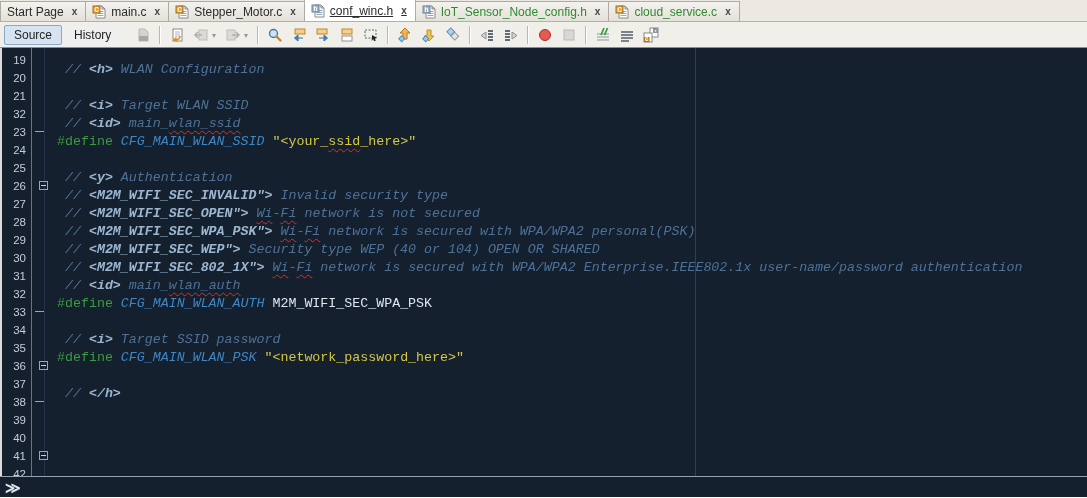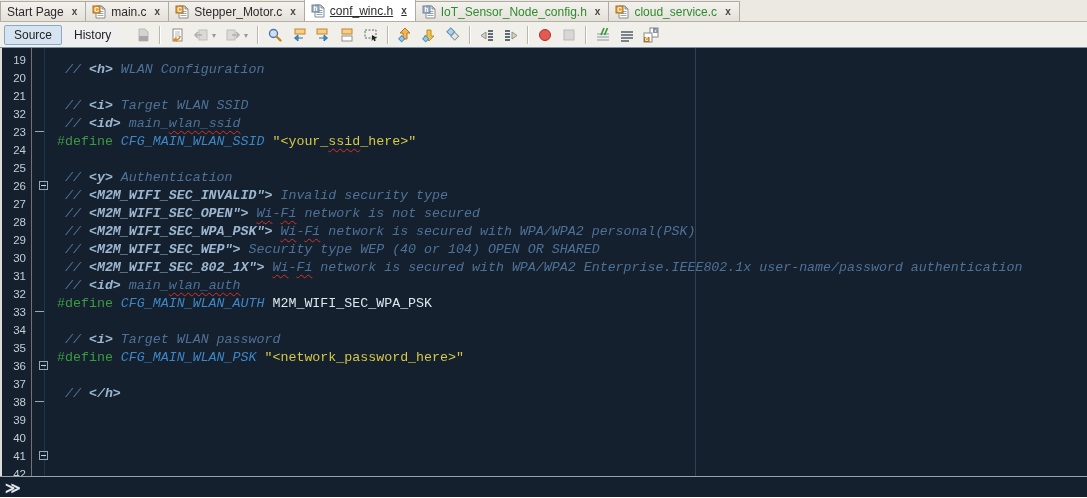--- a/index.html
+++ b/index.html
@@ -382,21 +382,21 @@
         <div class="code-line"></div>
         <div class="code-line"><span class="seg-c"> // </span><span class="seg-t">&lt;y&gt;</span><span class="seg-c"> Authentication</span></div>
         <div class="code-line"><span class="seg-c"> // </span><span class="seg-t">&lt;M2M_WIFI_SEC_INVALID"&gt;</span><span class="seg-c"> Invalid security type</span></div>
         <div class="code-line"><span class="seg-c"> // </span><span class="seg-t">&lt;M2M_WIFI_SEC_OPEN"&gt;</span><span class="seg-c"> </span><span class="seg-c sq">Wi</span><span class="seg-c">-</span><span class="seg-c sq">Fi</span><span class="seg-c"> network is not secured</span></div>
         <div class="code-line"><span class="seg-c"> // </span><span class="seg-t">&lt;M2M_WIFI_SEC_WPA_PSK"&gt;</span><span class="seg-c"> </span><span class="seg-c sq">Wi</span><span class="seg-c">-</span><span class="seg-c sq">Fi</span><span class="seg-c"> network is secured with WPA/WPA2 personal(PSK)</span></div>
         <div class="code-line"><span class="seg-c"> // </span><span class="seg-t">&lt;M2M_WIFI_SEC_WEP"&gt;</span><span class="seg-c"> Security type WEP (40 or 104) OPEN OR SHARED</span></div>
         <div class="code-line"><span class="seg-c"> // </span><span class="seg-t">&lt;M2M_WIFI_SEC_802_1X"&gt;</span><span class="seg-c"> </span><span class="seg-c sq">Wi</span><span class="seg-c">-</span><span class="seg-c sq">Fi</span><span class="seg-c"> network is secured with WPA/WPA2 Enterprise.IEEE802.1x user-name/password authentication</span></div>
         <div class="code-line"><span class="seg-c"> // </span><span class="seg-t">&lt;id&gt;</span><span class="seg-c"> main_</span><span class="seg-c sq">wlan_auth</span></div>
         <div class="code-line"><span class="seg-d">#define</span><span class="seg-p"> </span><span class="seg-m">CFG_MAIN_WLAN_AUTH</span><span class="seg-p"> M2M_WIFI_SEC_WPA_PSK</span></div>
         <div class="code-line"></div>
-        <div class="code-line"><span class="seg-c"> // </span><span class="seg-t">&lt;i&gt;</span><span class="seg-c"> Target WLAN password</span></div>
+        <div class="code-line"><span class="seg-c"> // </span><span class="seg-t">&lt;i&gt;</span><span class="seg-c"> Target SSID password</span></div>
         <div class="code-line"><span class="seg-d">#define</span><span class="seg-p"> </span><span class="seg-m">CFG_MAIN_WLAN_PSK</span><span class="seg-p"> </span><span class="seg-s">"&lt;network_password_here&gt;"</span></div>
         <div class="code-line"></div>
         <div class="code-line"><span class="seg-c"> // </span><span class="seg-t">&lt;/h&gt;</span></div>
         <div class="code-line"></div>
       </div>
   </div>
   <div class="breadcrumb-bar">
     <span class="bc-expand">≫</span>
   </div>
 </div>

